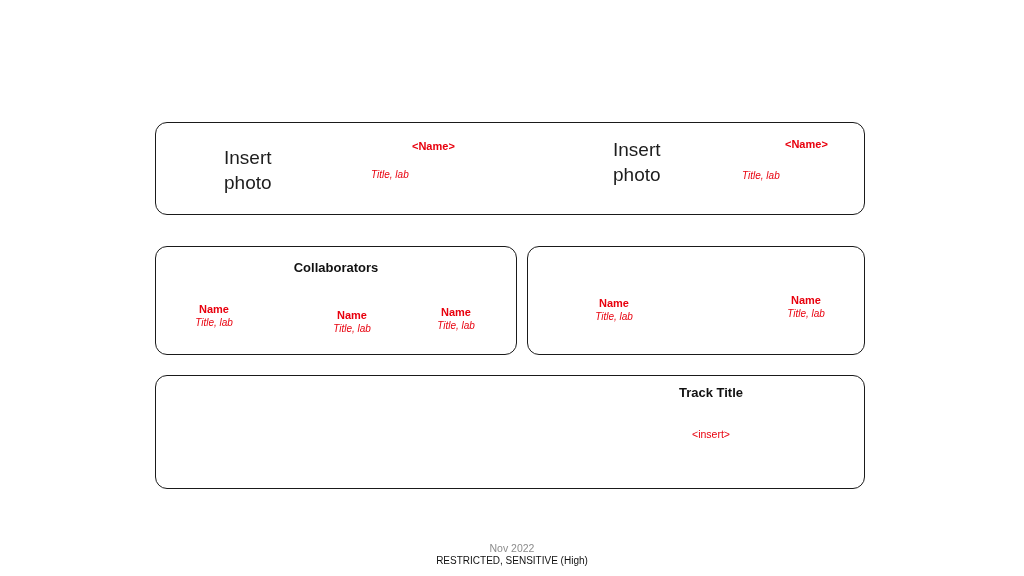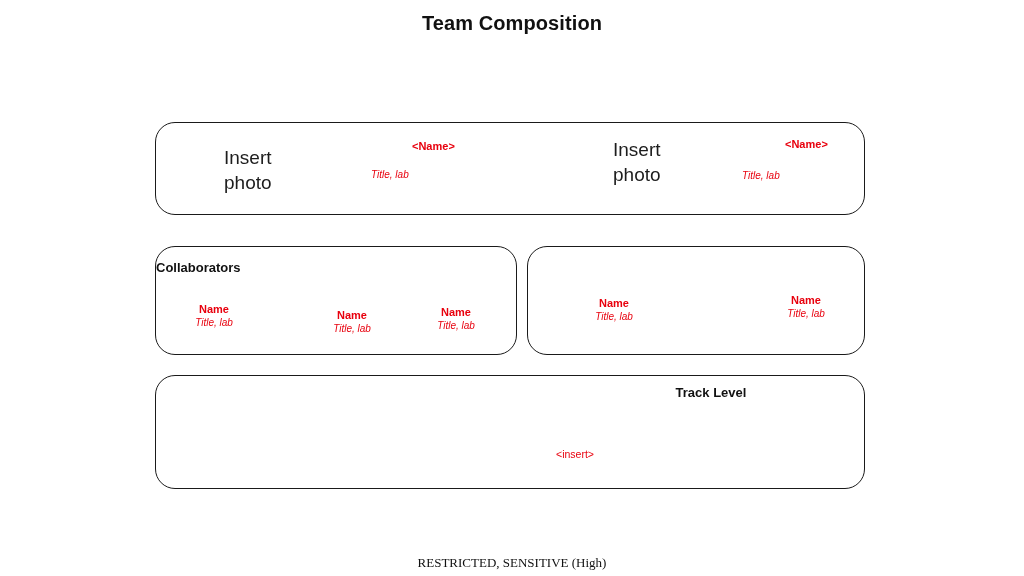--- a/index.html
+++ b/index.html
@@ -32,29 +32,29 @@
     font-weight: bold;
     color: #111111;
     letter-spacing: 0.1px;
   }
 
   
   .panel {
     position: absolute;
     box-sizing: border-box;
     border: 1.4px solid #1a1a1a;
-    border-radius: 20px;
+    border-radius: 12px;
     background: #ffffff;
   }
 
   .panel-heading {
     position: absolute;
     left: 0;
     width: 100%;
-    text-align: left;
+    text-align: center;
     font-size: 13px;
     font-weight: bold;
     color: #111111;
   }
 
   
   #panel-core-team {
     left: 155px;
     top: 122px;
     width: 710px;
@@ -182,51 +182,48 @@
     line-height: 17px;
     color: #1d1d1d;
   }
   .red-inline { color: #e8000d; }
 
   .track-text {
     position: absolute;
     left: 0;
     top: 52px;
     width: 100%;
-    text-align: left;
+    text-align: center;
     font-size: 10.5px;
     color: #e8000d;
-    margin-top: 20px;
   }
 
   
   .footer {
     position: absolute;
     left: 0;
     width: 1024px;
     text-align: center;
   }
   #footer-date {
     top: 542px;
     font-size: 10.5px;
     color: #8c8c8c;
   }
   #footer-classification {
     top: 555px;
-    font-size: 13px;
-    color: #111111;
-    font-family: Liberation Serif, serif;
+    font-size: 10px;
+    color: #111111;
   }
 </style>
 </head>
 <body>
 
 <div class="slide">
 
-  <div class="slide-title">Team Composition</div>
 
   <div class="panel" id="panel-core-team">
 
     <div class="member-block" id="core-member-0">
       <div class="member-photo">Insert<br>photo</div>
       <div class="member-name">&lt;Name&gt;</div>
       <div class="member-title">Title, lab</div>
     </div>
 
     <div class="member-block" id="core-member-1">
@@ -266,21 +263,22 @@
     <div class="person" id="advisor-1">
       <div class="p-name">Name</div>
       <div class="p-title">Title, lab</div>
     </div>
   </div>
 
   <div class="panel" id="panel-bottom">
 
 
     <div class="bottom-col" id="col-track">
-      <div class="col-heading">Track Level</div>
+      <div class="col-heading">Track Title</div>
       <div class="track-text">&lt;insert&gt;</div>
     </div>
 
   </div>
 
+  <div class="footer" id="footer-date">Nov 2022</div>
   <div class="footer" id="footer-classification">RESTRICTED, SENSITIVE (High)</div>
 
 </div>
 
 </body></html>

